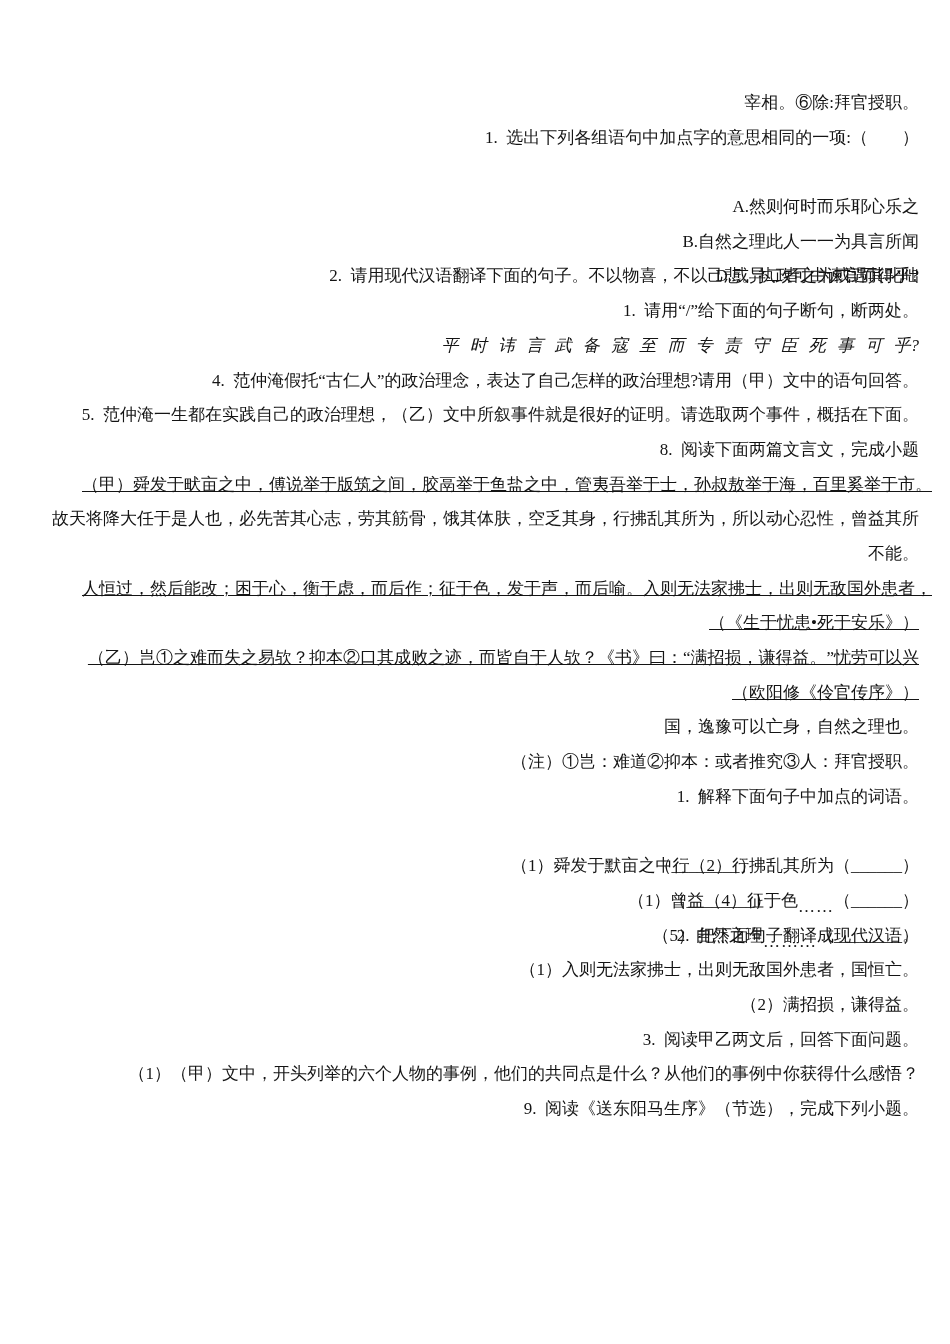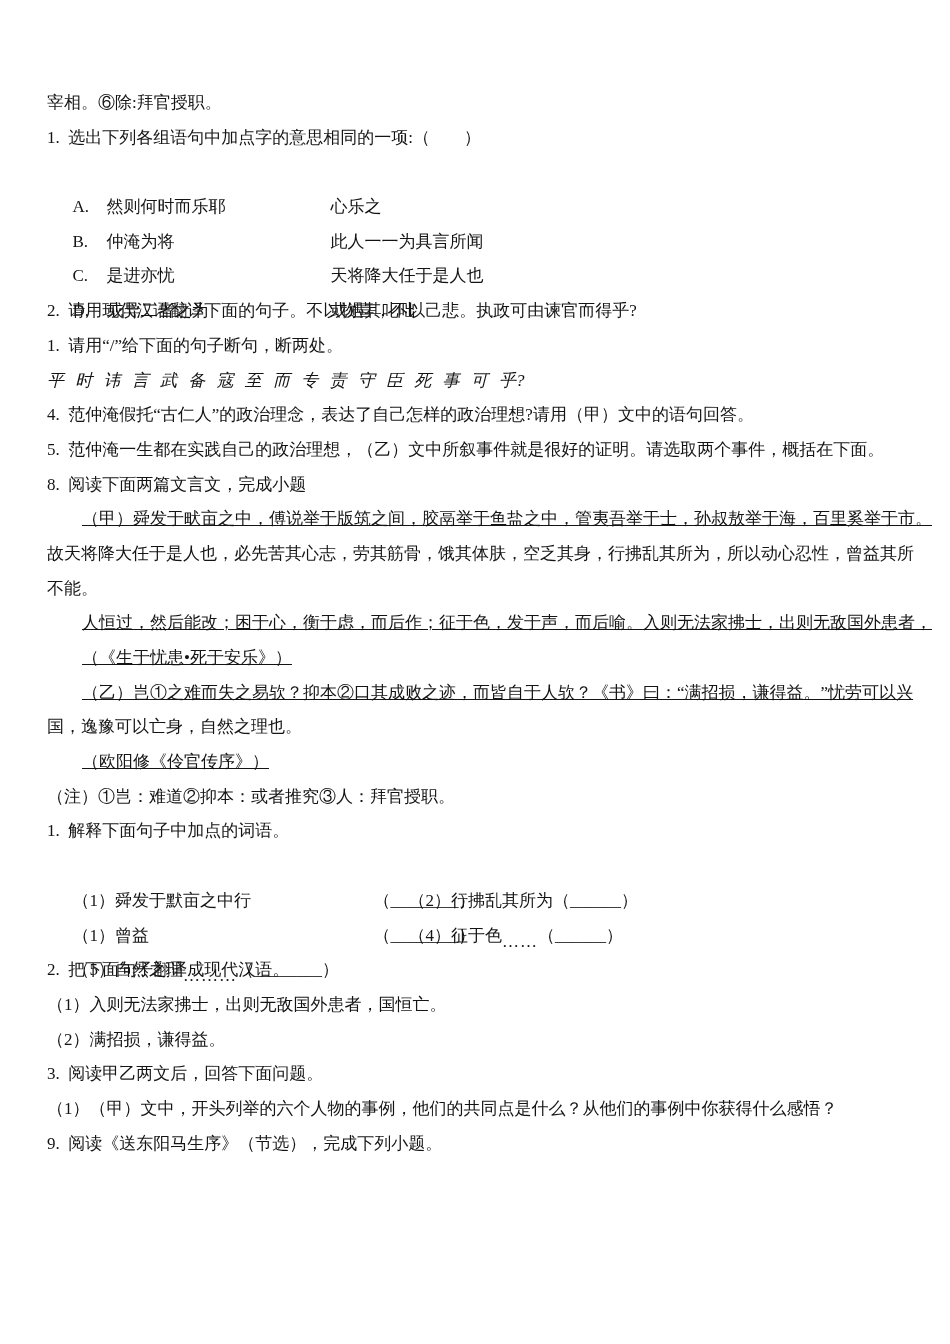--- a/index.html
+++ b/index.html
@@ -4,21 +4,21 @@
 <title>Document</title>
 <style>
   html,body{margin:0;padding:0;background:#ffffff;}
   .page{position:relative;width:950px;height:1344px;background:#ffffff;overflow:hidden;}
   .doc{
     position:absolute;left:47px;top:86px;width:872px;
     color:#141414;
     font-family:"Liberation Serif","DejaVu Serif",serif;
     font-size:17px;line-height:34.7px;
   }
-  .line{white-space:pre;height:34.7px;}
+  .line{white-space:pre;height:34.7px;text-align:right;}
   .indent{padding-left:35px;text-decoration:underline;}
   .opt-label{display:inline-block;width:34px;}
   .opt-left{display:inline-block;width:258px;}
   .pair-left{display:inline-block;width:336px;position:relative;}
   .blank-abs{position:absolute;left:301px;top:0;}
   .dots{display:inline-block;position:relative;top:6px;letter-spacing:1px;}
   .spaced{word-spacing:7px;font-style:italic;}
 </style>
 </head>
 <body>
@@ -27,44 +27,41 @@
   <div class="doc">
 
     <div class="line">宰相。⑥除:拜官授职。</div>
 
     <div class="line">1.  选出下列各组语句中加点字的意思相同的一项:（　　）</div>
 
     <div class="line">
       <span class="opt-left"><span class="opt-label">A.</span><span>然则何时而乐耶</span></span><span>心乐之</span>
     </div>
     <div class="line">
-      <span class="opt-left"><span class="opt-label">B.</span><span>仲淹为将</span></span><span>此人一一为具言所闻</span>
-    </div>
-    <div class="line">
-      <span class="opt-left"><span class="opt-label">C.</span><span>是进亦忧</span></span><span>天将降大任于是人也</span>
+      <span class="opt-left"><span class="opt-label">B.</span><span>自然之理</span></span><span>此人一一为具言所闻</span>
     </div>
     <div class="line">
       <span class="opt-left"><span class="opt-label">D.</span><span>或异二者之为</span></span><span>或遇其叱咄</span>
     </div>
 
     <div class="line">2.  请用现代汉语翻译下面的句子。不以物喜，不以己悲。执政可由谏官而得乎?</div>
     <div class="line">1.  请用“/”给下面的句子断句，断两处。</div>
     <div class="line spaced">平 时 讳 言 武 备 寇 至 而 专 责 守 臣 死 事 可 乎?</div>
     <div class="line">4.  范仲淹假托“古仁人”的政治理念，表达了自己怎样的政治理想?请用（甲）文中的语句回答。</div>
     <div class="line">5.  范仲淹一生都在实践自己的政治理想，（乙）文中所叙事件就是很好的证明。请选取两个事件，概括在下面。</div>
     <div class="line">8.  阅读下面两篇文言文，完成小题</div>
 
     <div class="line indent">（甲）舜发于畎亩之中，傅说举于版筑之间，胶鬲举于鱼盐之中，管夷吾举于士，孙叔敖举于海，百里奚举于市。</div>
     <div class="line">故天将降大任于是人也，必先苦其心志，劳其筋骨，饿其体肤，空乏其身，行拂乱其所为，所以动心忍性，曾益其所</div>
     <div class="line">不能。</div>
     <div class="line indent">人恒过，然后能改；困于心，衡于虑，而后作；征于色，发于声，而后喻。入则无法家拂士，出则无敌国外患者，</div>
     <div class="line indent">（《生于忧患•死于安乐》）</div>
     <div class="line indent">（乙）岂①之难而失之易欤？抑本②口其成败之迹，而皆自于人欤？《书》曰：“满招损，谦得益。”忧劳可以兴</div>
+    <div class="line indent">（欧阳修《伶官传序》）</div>
     <div class="line">国，逸豫可以亡身，自然之理也。</div>
-    <div class="line indent">（欧阳修《伶官传序》）</div>
     <div class="line">（注）①岂：难道②抑本：或者推究③人：拜官授职。</div>
 
     <div class="line">1.  解释下面句子中加点的词语。</div>
 
     <div class="line">
       <span class="pair-left"><span>（1）舜发于默亩之中行</span><span class="blank-abs">（________）</span></span><span><span>（2）行拂乱其所为</span><span>（______）</span></span>
     </div>
 
     <div class="line">
       <span class="pair-left"><span>（1）曾益</span><span class="blank-abs">（________）</span></span><span><span>（4）征于色</span><span class="dots">……</span><span>（______）</span></span>

